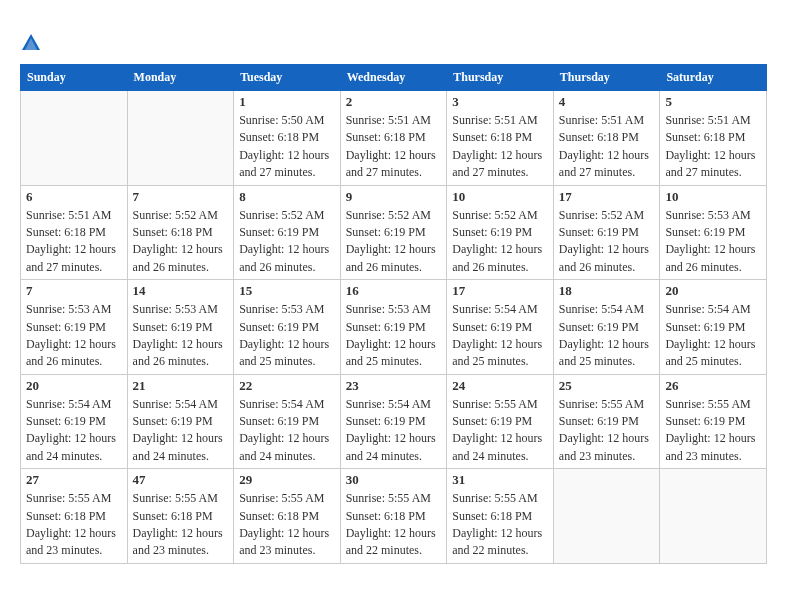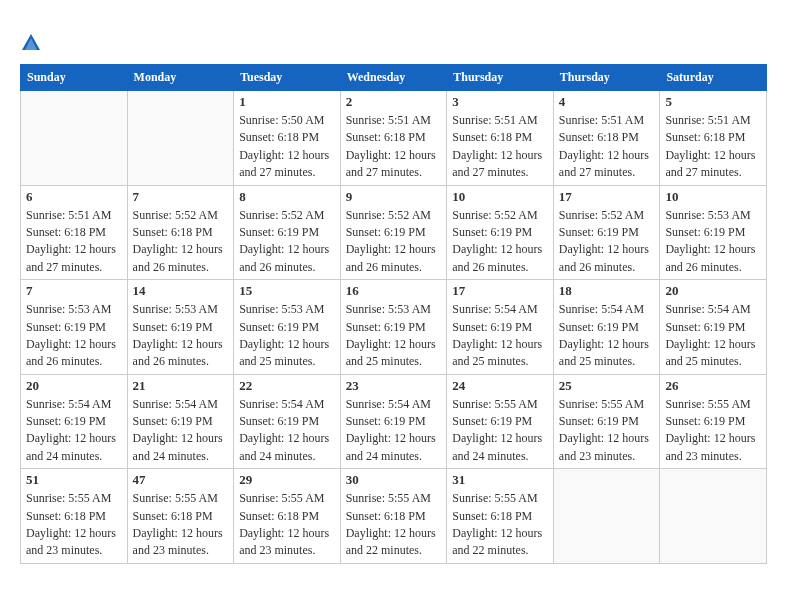--- a/index.html
+++ b/index.html
@@ -235,21 +235,21 @@
             <span class="day-num">25</span>
             <div class="day-info">Sunrise: 5:55 AM<br>Sunset: 6:19 PM<br>Daylight: 12 hours and 23 minutes.</div>
           </td>
           <td>
             <span class="day-num">26</span>
             <div class="day-info">Sunrise: 5:55 AM<br>Sunset: 6:19 PM<br>Daylight: 12 hours and 23 minutes.</div>
           </td>
         </tr>
         <tr>
           <td>
-            <span class="day-num">51</span>
+            <span class="day-num">27</span>
             <div class="day-info">Sunrise: 5:55 AM<br>Sunset: 6:18 PM<br>Daylight: 12 hours and 23 minutes.</div>
           </td>
           <td>
             <span class="day-num">47</span>
             <div class="day-info">Sunrise: 5:55 AM<br>Sunset: 6:18 PM<br>Daylight: 12 hours and 23 minutes.</div>
           </td>
           <td>
             <span class="day-num">29</span>
             <div class="day-info">Sunrise: 5:55 AM<br>Sunset: 6:18 PM<br>Daylight: 12 hours and 23 minutes.</div>
           </td>

